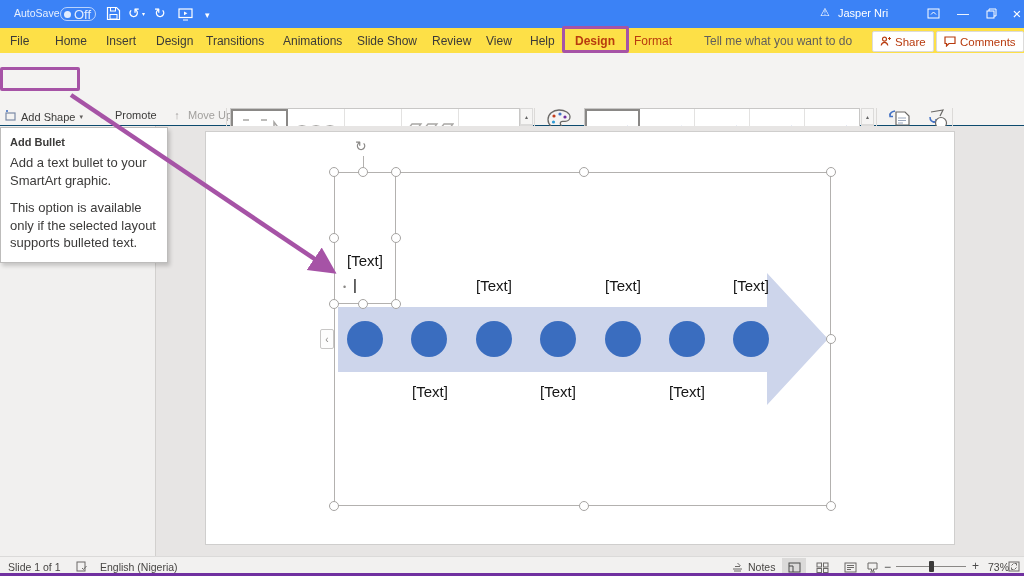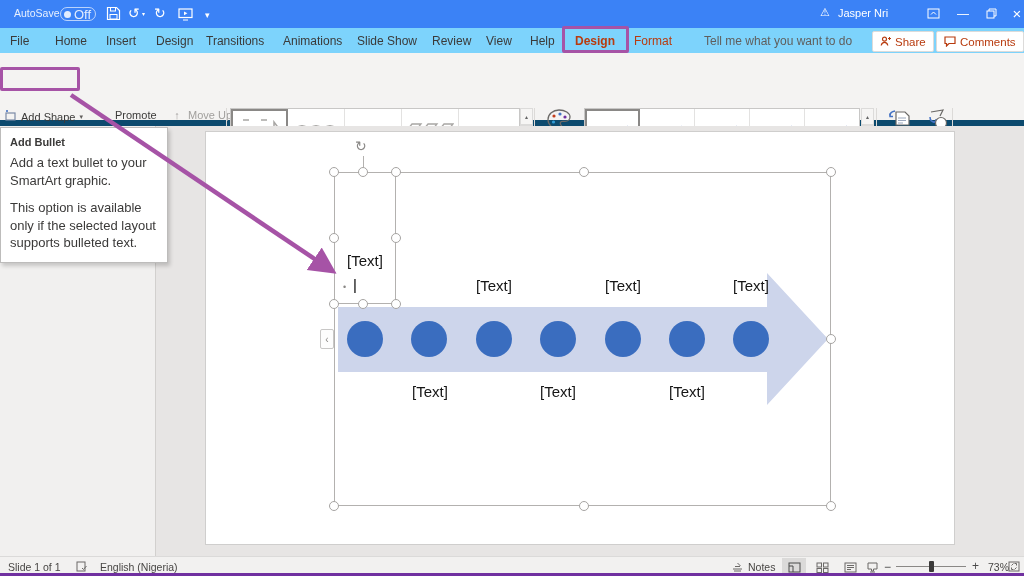--- a/index.html
+++ b/index.html
@@ -12,27 +12,27 @@
   .tb-txt{font-size:10.5px;color:rgba(255,255,255,.88);}
   .autosave-pill{width:36px;height:14px;border:1px solid rgba(255,255,255,.65);border-radius:8px;
        display:flex;align-items:center;gap:3px;padding:0 3px;box-sizing:border-box;}
   .autosave-dot{width:7px;height:7px;border-radius:50%;background:rgba(255,255,255,.85);}
   .autosave-off{font-size:13px;color:rgba(255,255,255,.85);}
   .qat{color:#fff;font-size:14px;line-height:14px;}
   .ctxtab{left:565px;top:0;width:114px;height:27px;background:#a93a0d;color:#fff;
        font-size:11px;display:flex;align-items:center;justify-content:center;}
   .winbtn{color:#fff;font-size:12px;width:30px;height:27px;display:flex;align-items:center;justify-content:center;}
   
-  .tabrow{left:0;top:28px;width:1024px;height:25px;background:#7dd3fc;}
+  .tabrow{left:0;top:28px;width:1024px;height:25px;background:#fde047;}
   .tab{font-size:12px;color:#3b3a39;height:25px;display:flex;align-items:center;}
   .tab-red{color:#b83b0e;}
   .pillbtn{height:19px;border:1px solid #dcdbda;border-radius:2px;background:#fff;
        display:flex;align-items:center;gap:4px;padding:0 7px;font-size:11.5px;color:#b83b0e;}
   
-  .ribbon{left:0;top:53px;width:1024px;height:73px;background:#f4f3f2;border-bottom:6px solid #0c4a6e;box-sizing:border-box;padding-left:28px;}
+  .ribbon{left:0;top:53px;width:1024px;height:73px;background:#f4f3f2;border-bottom:1px solid #0c4a6e;box-sizing:border-box;padding-left:28px;}
   .grplabel{font-size:10px;color:#605e5c;text-align:center;}
   .vsep{width:1px;background:#dcdad8;top:55px;height:64px;}
   .rbtn{display:flex;align-items:center;gap:4px;font-size:11px;color:#3b3a39;white-space:nowrap;}
   .rbtn.dis{color:#a19f9d;}
   .ric{width:14px;text-align:center;font-size:11px;}
   .dd{font-size:7px;color:#605e5c;}
   .gallery{background:#fff;border:1px solid #c8c7c6;box-sizing:border-box;display:flex;}
   .thumb{width:57px;height:49px;border-right:1px solid #e3e2e1;display:flex;align-items:center;justify-content:center;box-sizing:border-box;}
   .thumb.sel{border:2px solid #8a8886;}
   .scrollstrip{width:13px;display:flex;flex-direction:column;}

